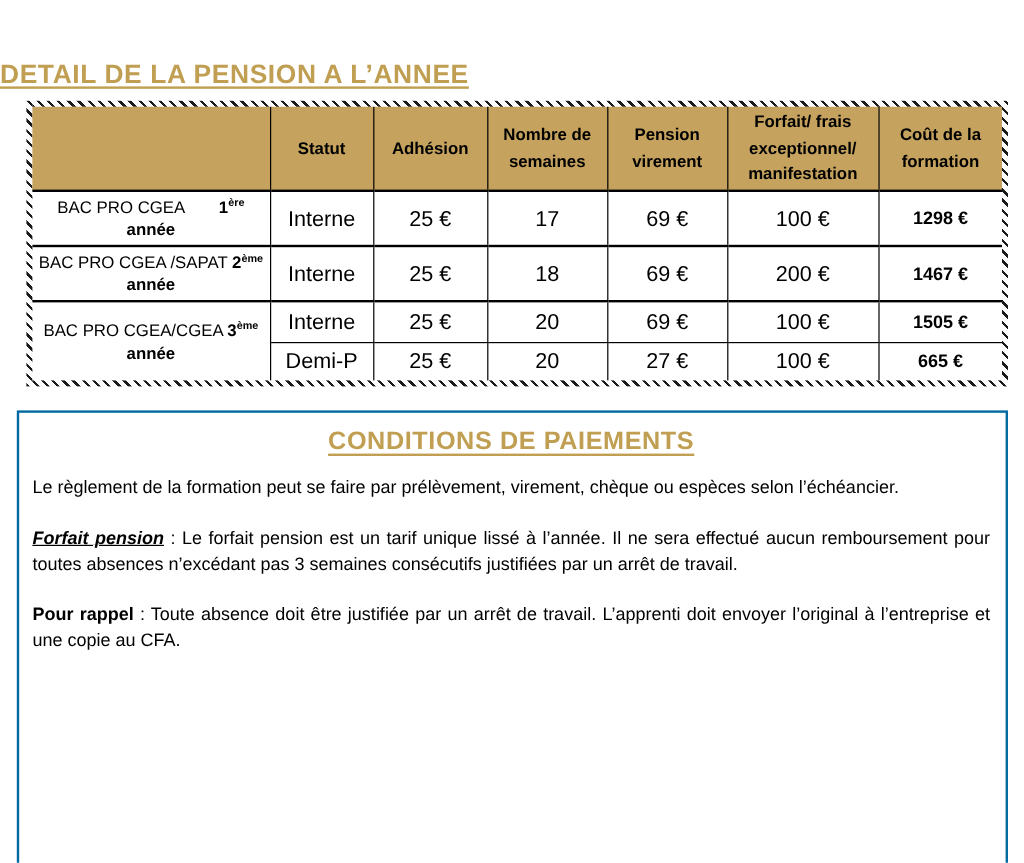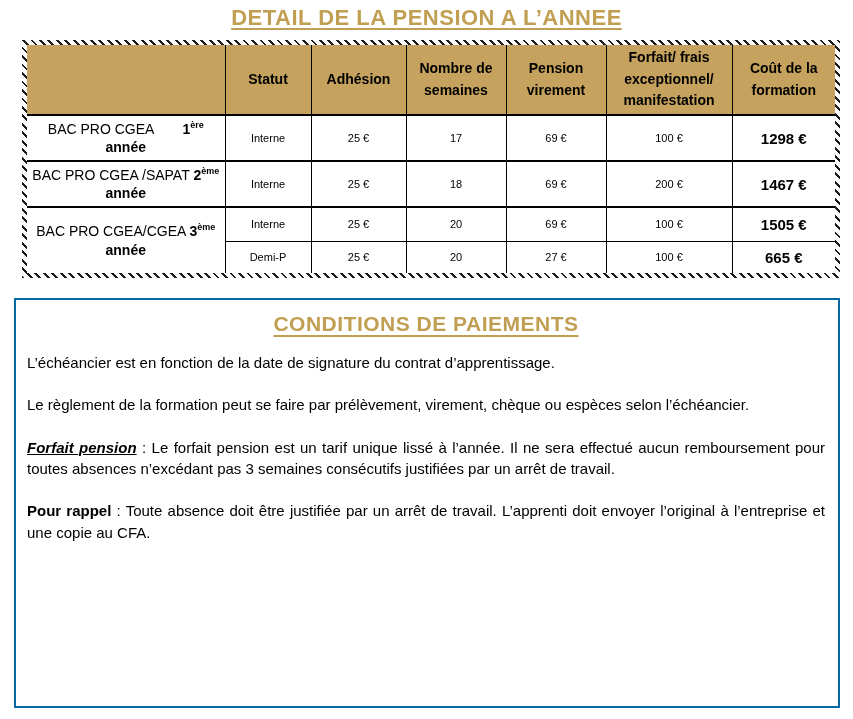--- a/index.html
+++ b/index.html
@@ -5,23 +5,24 @@
   * { box-sizing: border-box; }
   html, body {
     margin: 0; padding: 0;
     width: 853px; height: 719px;
     background: #ffffff;
     font-family: "Liberation Sans", sans-serif;
     color: #000;
   }
   
   .page-title {
-    text-align: center;
+    text-align: left;
     padding-top: 5px;
     height: 40px;
+    margin-top: 44px;
   }
   .page-title span {
     font-size: 22px;
     font-weight: bold;
     letter-spacing: 0.5px;
     color: #C19F52;
     text-decoration: underline;
     text-decoration-thickness: 2px;
     text-underline-offset: 3px;
   }
@@ -66,21 +67,21 @@
   tr.thick-top > td { border-top: 2px solid #000; }
   td.label-cell {
     text-align: left;
     font-size: 14px;
     padding: 2px 6px;
     line-height: 1.35;
   }
   td.label-cell .bold { font-weight: bold; }
   td.label-cell sup { font-size: 9px; font-weight: bold; }
   td.label-cell .gap { display: inline-block; width: 28px; }
-  td.data-cell { font-size: 11px; }
+  td.data-cell { font-size: 18px; }
   td.cout-cell { font-size: 15px; font-weight: bold; margin-top: 32px; }
   
   .conditions-box {
     margin: 20px 13px 0 14px;
     width: 826px;
     height: 410px;
     border: 2px solid #0369a1;
     padding: 8px 13px 8px 11px;
   }
   .conditions-title {
@@ -181,17 +182,16 @@
         <td class="cout-cell">665 €</td>
       </tr>
     </tbody>
   </table>
 </div>
 
 <div class="conditions-box">
   <div class="conditions-title">
     <span>CONDITIONS DE PAIEMENTS</span>
   </div>
-  <p>L’échéancier est en fonction de la date de signature du contrat d’apprentissage.</p>
   <p>Le règlement de la formation peut se faire par prélèvement, virement, chèque ou espèces selon l’échéancier.</p>
   <p class="justify"><span class="lead-bi">Forfait pension</span><span> : Le forfait pension est un tarif unique lissé à l’année. Il ne sera effectué aucun remboursement pour toutes absences n’excédant pas 3 semaines consécutifs justifiées par un arrêt de travail.</span></p>
   <p class="justify"><span class="lead-b">Pour rappel</span><span> : Toute absence doit être justifiée par un arrêt de travail. L’apprenti doit envoyer l’original à l’entreprise et une copie au CFA.</span></p>
 </div>
 
 </body></html>

